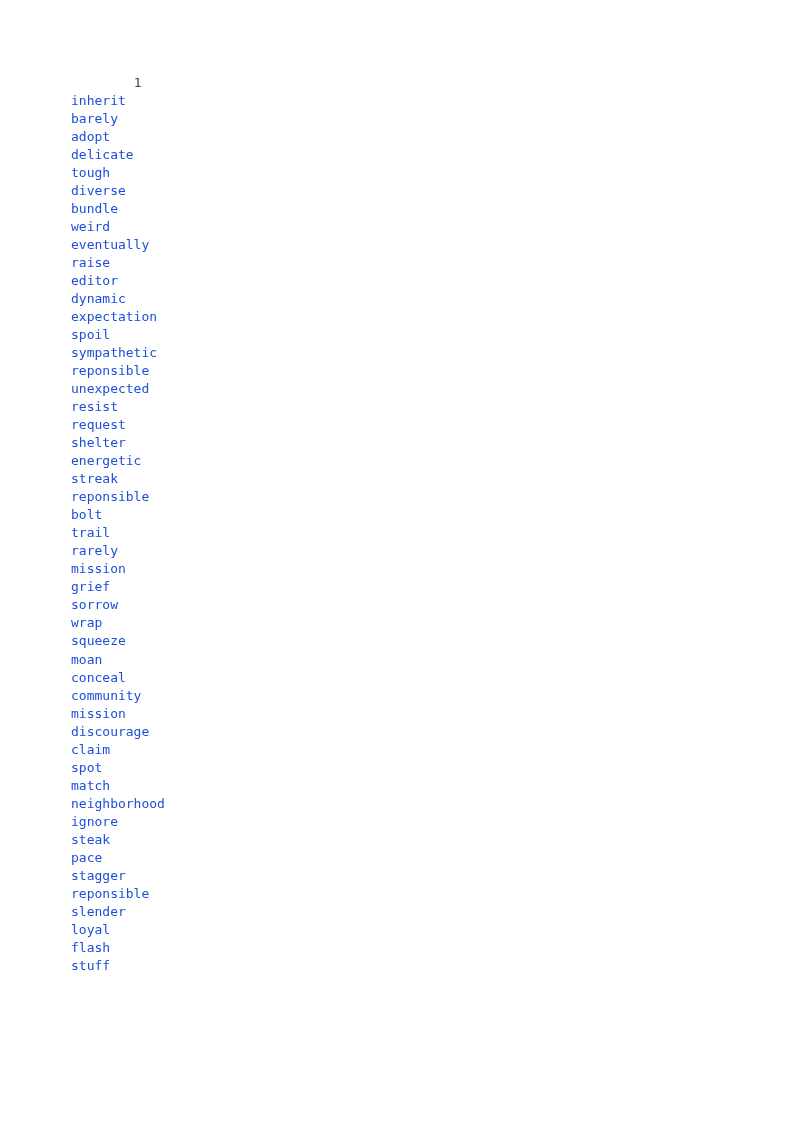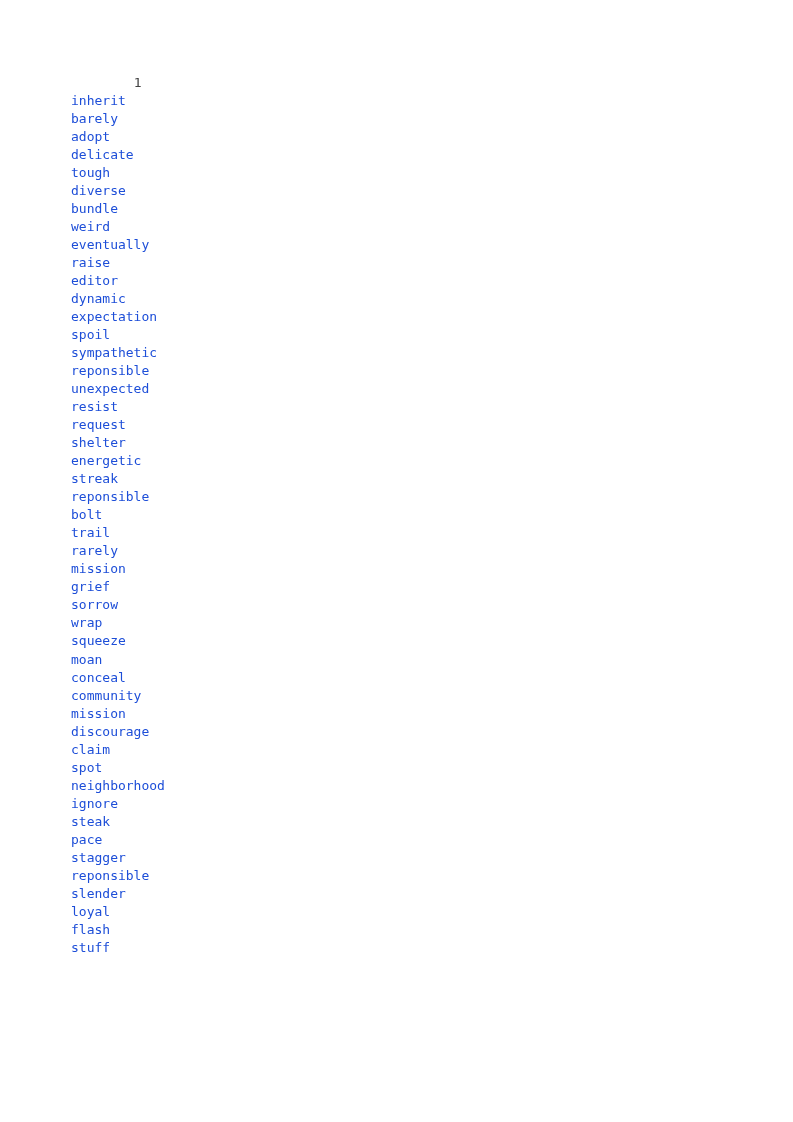--- a/index.html
+++ b/index.html
@@ -91,20 +91,21 @@
         <li class="word-item">sorrow</li>
         <li class="word-item">wrap</li>
         <li class="word-item">squeeze</li>
         <li class="word-item">moan</li>
         <li class="word-item">conceal</li>
         <li class="word-item">community</li>
         <li class="word-item">mission</li>
         <li class="word-item">discourage</li>
         <li class="word-item">claim</li>
         <li class="word-item">spot</li>
+        <li class="word-item">match</li>
         <li class="word-item">neighborhood</li>
         <li class="word-item">ignore</li>
         <li class="word-item">steak</li>
         <li class="word-item">pace</li>
         <li class="word-item">stagger</li>
         <li class="word-item">reponsible</li>
         <li class="word-item">slender</li>
         <li class="word-item">loyal</li>
         <li class="word-item">flash</li>
         <li class="word-item">stuff</li>

